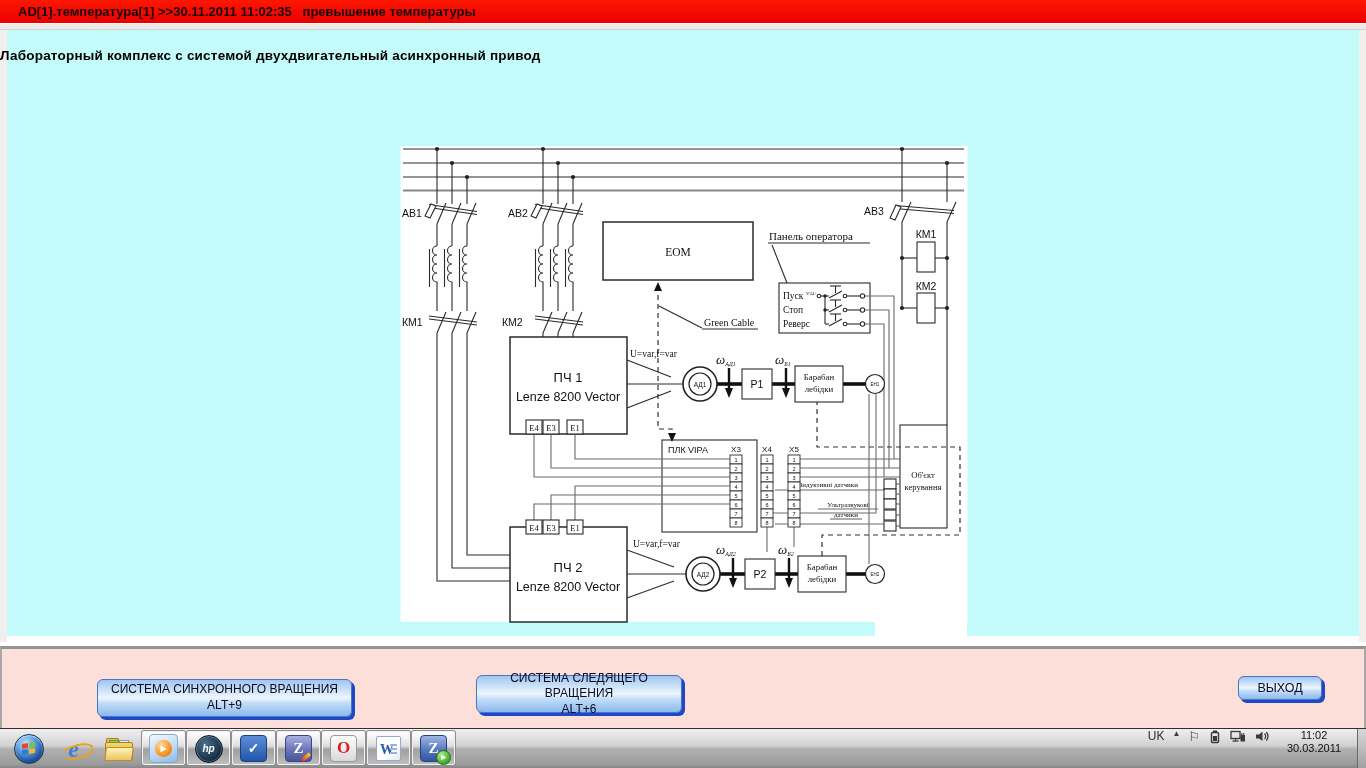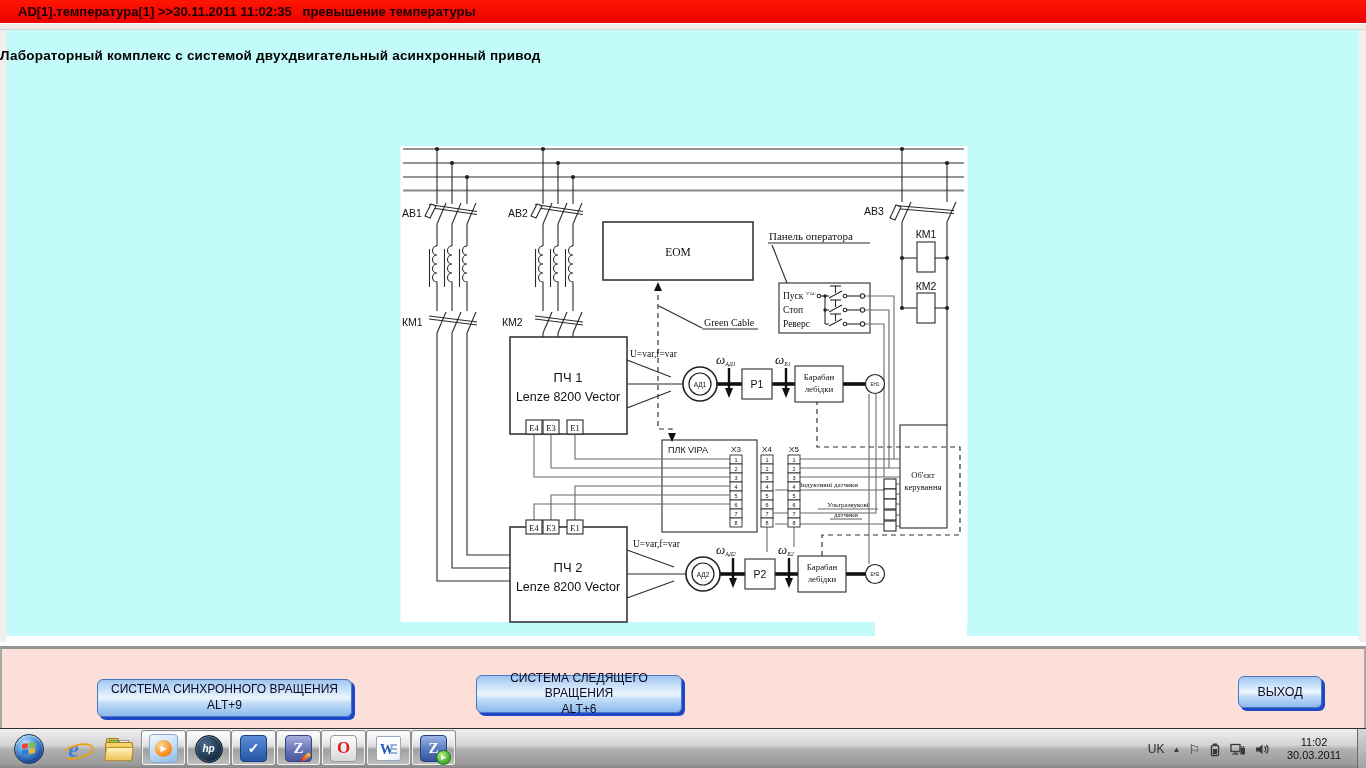--- a/index.html
+++ b/index.html
@@ -47,21 +47,21 @@
   .bottom-panel{position:absolute;left:0;top:646px;width:1366px;height:82px;box-sizing:border-box;
                 background:#fbdfd8;border-top:3px solid #949494;
                 border-left:2px solid #a8a8a8;border-right:2px solid #a8a8a8}
   .btn{position:absolute;box-sizing:border-box;border:1px solid #4a74c4;border-radius:6px;
        background:linear-gradient(180deg,#9fc6f0 0%,#d7e9fb 36%,#eef6fe 50%,#c2ddf8 64%,#8cb9ec 100%);
        box-shadow:2px 2px 0 #1d49c8,3px 3px 0 #1d49c8;
        color:#0b0b20;text-align:center;font:12px/1.3 "Liberation Sans",sans-serif;
        display:flex;flex-direction:column;justify-content:center;cursor:pointer}
   .btn1{left:97px;top:679px;width:255px;height:38px}
   .btn2{left:476px;top:675px;width:206px;height:38px}
-  .btn-exit{left:1238px;top:676px;width:84px;height:32px;font-size:12.5px}
+  .btn-exit{left:1238px;top:676px;width:84px;height:24px;font-size:12.5px}
 
   
   .taskbar{position:absolute;left:0;top:728px;width:1366px;height:40px;box-sizing:border-box;
            border-top:1px solid #2e2e2e;
            background:linear-gradient(180deg,#f0f0f0 0%,#d2d2d2 42%,#b0b0b0 52%,#9b9b9b 90%,#868686 100%)}
   .tslots{display:flex;align-items:center;height:100%;padding-left:6px}
   .slot{width:45px;height:39px;display:flex;align-items:center;justify-content:center;position:relative;cursor:pointer}
   .slot.framed::before{content:"";position:absolute;left:1px;right:1px;top:2px;bottom:3px;
         border:1px solid #f2f2f2;border-radius:2px;box-shadow:0 0 0 1px #8f8f8f;
         background:linear-gradient(180deg,rgba(255,255,255,.85),rgba(255,255,255,.25) 45%,rgba(90,90,90,.18) 55%,rgba(255,255,255,.35))}
@@ -119,21 +119,21 @@
   .word::after{content:"";position:absolute;right:3px;top:7px;width:7px;height:2px;background:#9ab4d8;
         box-shadow:0 4px 0 #9ab4d8,0 8px 0 #9ab4d8}
 
   .zrt{width:25px;height:25px;border-radius:4px;border:1px solid #27427e;color:#fff;position:relative;
        font:bold 15px/25px "Liberation Serif",serif;text-align:center;
        background:linear-gradient(#9fb6e4,#5679c0 55%,#33549c)}
   .zrt .badge{position:absolute;right:-5px;bottom:-4px;width:13px;height:13px;border-radius:50%;
        border:1px solid #1e6e12;color:#fff;font-size:6px;line-height:13px;text-align:center;
        background:radial-gradient(circle at 35% 30%,#b8f08a,#4eb636 60%,#2d8c1e)}
 
-  .tray{position:absolute;right:16px;top:0;height:40px;display:flex;align-items:center;gap:8px;color:#2e2e2e}
+  .tray{position:absolute;right:16px;top:0;height:40px;display:flex;align-items:flex-start;gap:8px;color:#2e2e2e}
   .lang{font-size:12px;cursor:pointer}
   .chev{font-size:8px;color:#3c3c3c;cursor:pointer}
   .flagg{font-size:13px;color:#333;cursor:pointer}
   .tico{cursor:pointer;display:flex;align-items:center}
   .clock{width:72px;text-align:center;font:11px/13px "Liberation Sans",sans-serif;color:#111;cursor:pointer}
   .showdesk{position:absolute;right:0;top:0;width:8px;height:40px;border-left:1px solid #6a6a6a;
        background:linear-gradient(180deg,#d8d8d8,#a0a0a0);cursor:pointer}
 </style>
 </head>
 <body>

